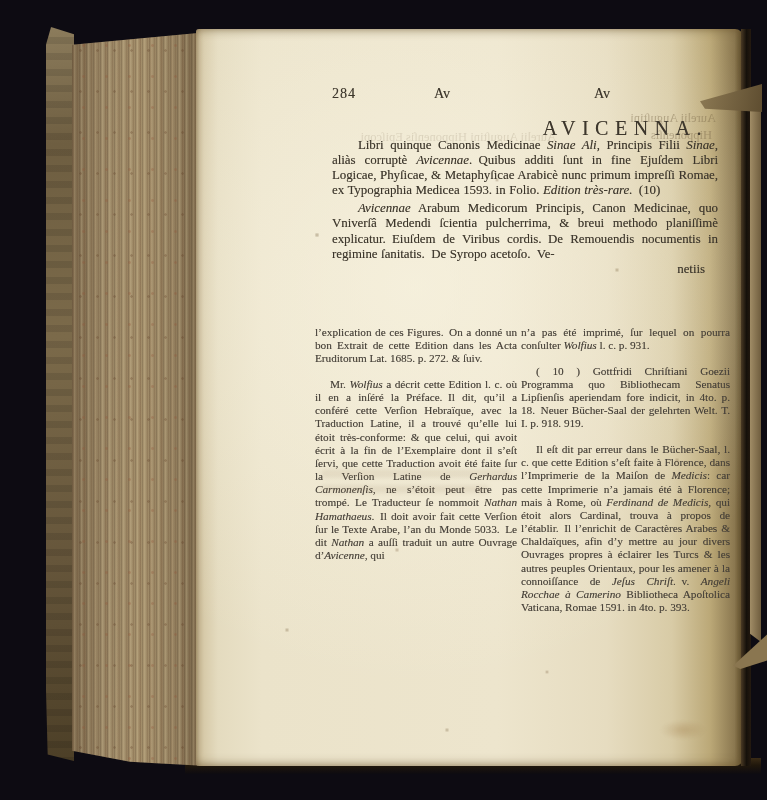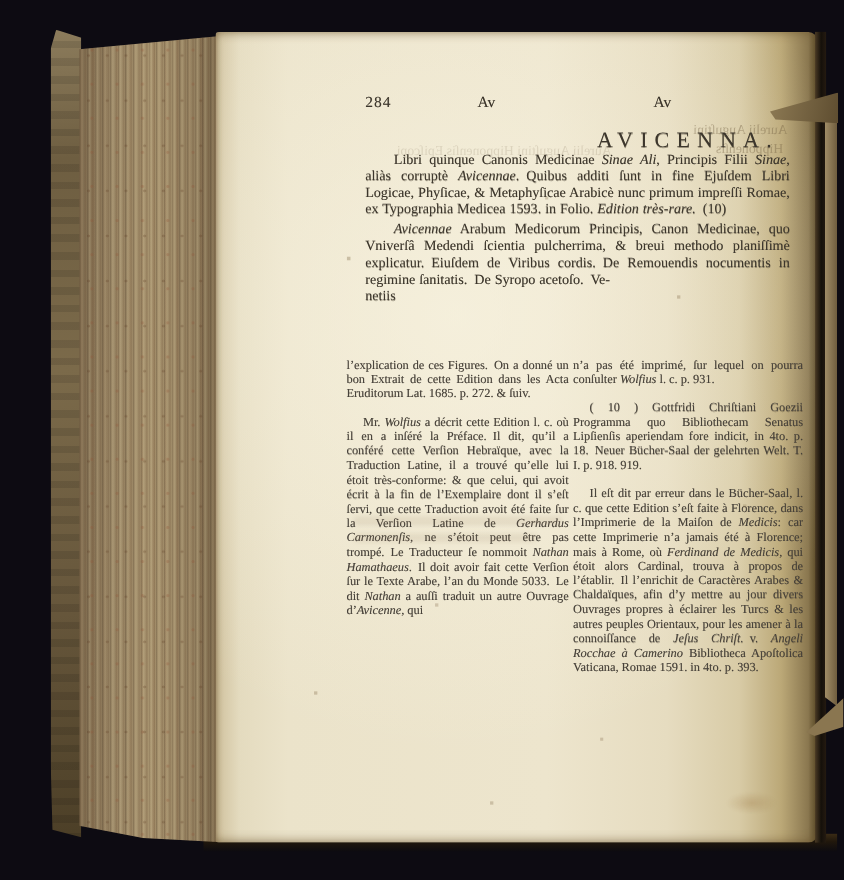--- a/index.html
+++ b/index.html
@@ -66,21 +66,21 @@
   .running-head{position:absolute; left:136px; top:57px; width:386px; height:18px; font-size:14px;text-align:right;}
   .running-head .pagenum{position:absolute; left:0; letter-spacing:1px;}
   .running-head .rh-1{position:absolute; left:102px;}
   .running-head .rh-2{position:absolute; left:262px;}
   .title{position:absolute; left:136px; top:88px; width:386px; text-align:right;
     font-size:20px; letter-spacing:6.5px; transform:translateX(-10px); white-space:nowrap;}
   .main-text{position:absolute; left:136px; top:109px; width:386px;
     font-size:12.8px; line-height:15.1px; text-align:justify; word-spacing:.4px;}
   .main-text .para{text-indent:26px;}
   .main-text .para.sp{margin-top:3px;}
-  .catchword{padding-right:13px; line-height:15.5px;}
+  .catchword{text-align:right; padding-right:13px; line-height:15.5px;}
 
   .footnotes{position:absolute; left:119px; top:297px; width:424px; display:flex; gap:4px;
     color:var(--ink-fn); font-size:11.2px; line-height:13.15px; text-align:justify;
     text-shadow:0.2px 0.2px 0.3px rgba(60,50,35,.4);}
   .fn-col{width:202px;}
   .fn-col.right{width:209px;}
   .fn{text-indent:15px; margin-top:12.5px;}
   .fn.cont{text-indent:0; margin-top:0;}
 
   

